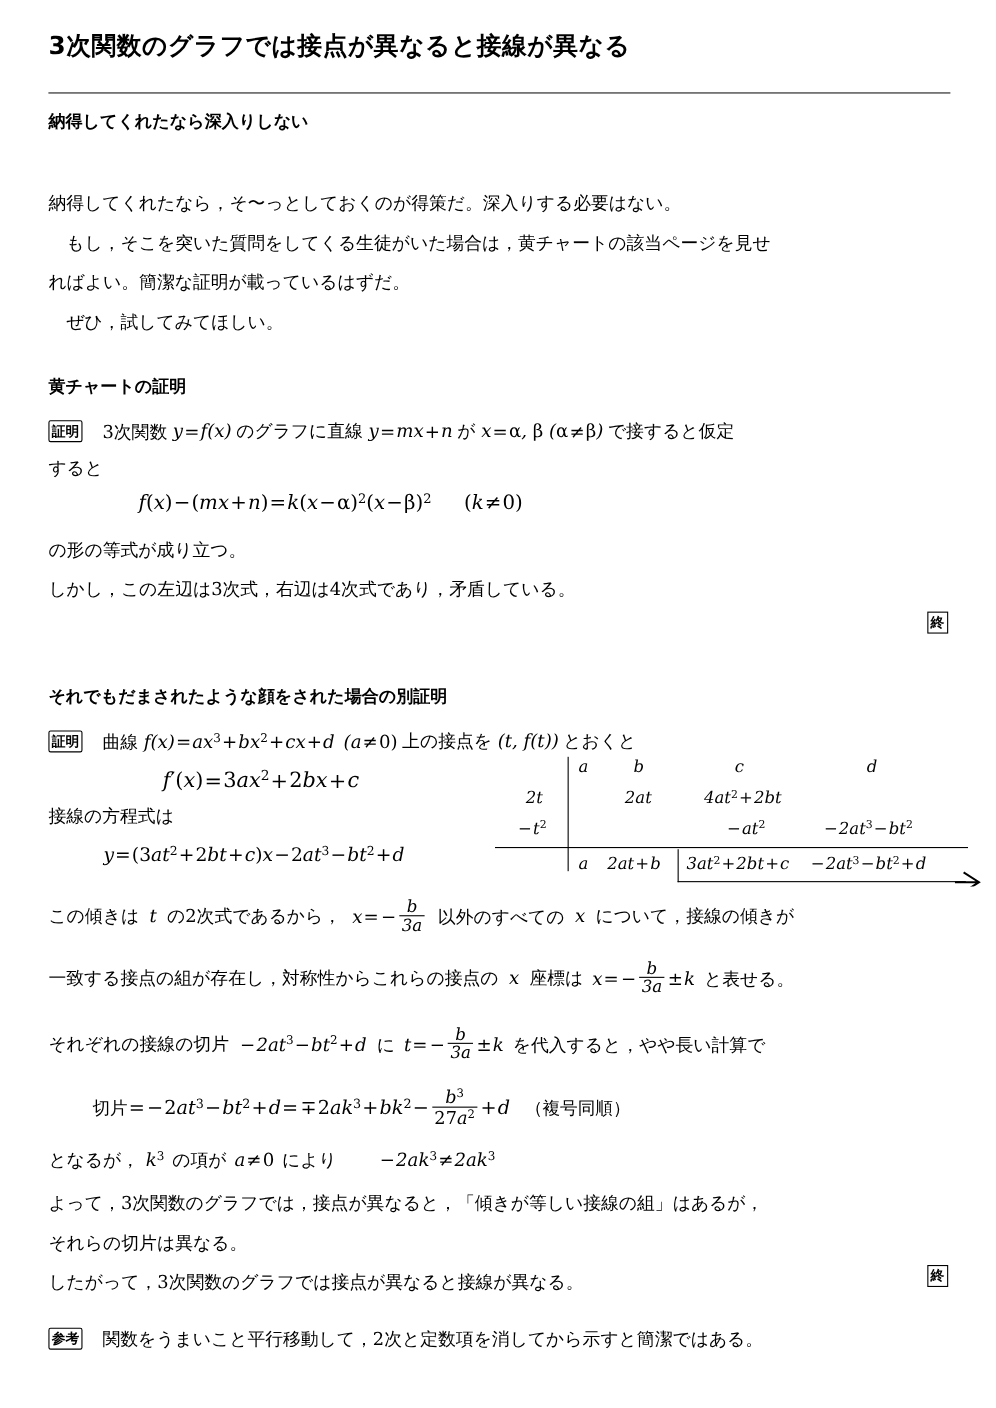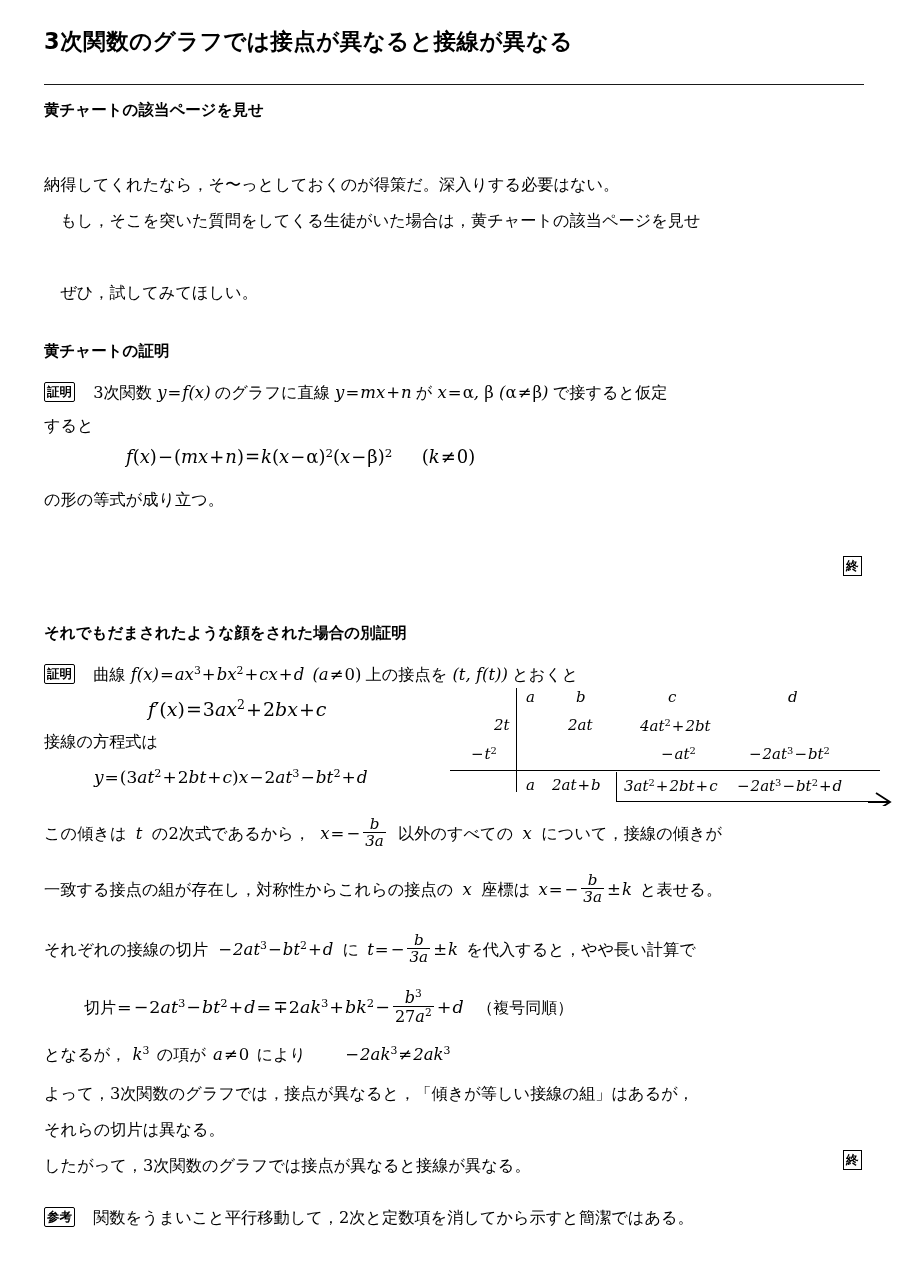--- a/index.html
+++ b/index.html
@@ -105,24 +105,25 @@
   .arrowhead { position:absolute; }
 </style>
 </head>
 <body>
 
 <div class="page">
 
   <div class="doc-title">3次関数のグラフでは接点が異なると接線が異なる</div>
   <div class="title-rule"></div>
 
-  <div class="sec-head" style="top:100px;">黄チャートの該当ページを見せ</div>
+  <div class="sec-head" style="top:100px;">納得してくれたなら深入りしない</div>
 
   <div class="bodyline jp" style="left:44px; top:177px;">納得してくれたなら，そ〜っとしておくのが得策だ。深入りする必要はない。</div>
   <div class="bodyline jp" style="left:44px; top:213px;">　もし，そこを突いた質問をしてくる生徒がいた場合は，黄チャートの該当ページを見せ</div>
+  <div class="bodyline jp" style="left:44px; top:249px;">ればよい。簡潔な証明が載っているはずだ。</div>
   <div class="bodyline jp" style="left:44px; top:285px;">　ぜひ，試してみてほしい。</div>
 
   <div class="sec-head" style="top:341px;">黄チャートの証明</div>
 
   <div class="bodyline" style="left:44px; top:382px;">
     <span class="boxlabel">証明</span>
     <span class="jp" style="margin-left:14px;">3次関数 </span>
     <span class="m">y<span class="op">=</span>f(x)</span>
     <span class="jp"> のグラフに直線 </span>
     <span class="m">y<span class="op">=</span>mx<span class="op">+</span>n</span>
@@ -133,20 +134,21 @@
 
   <div class="bodyline jp" style="left:44px; top:418px;">すると</div>
 
   <div class="disp" style="left:126px; top:446px;">
     <span class="m">f</span><span class="mu">(</span><span class="m">x</span><span class="mu">)</span><span class="op">−</span><span class="mu">(</span><span class="m">mx</span><span class="op">+</span><span class="m">n</span><span class="mu">)</span><span class="op">=</span><span class="m">k</span><span class="mu">(</span><span class="m">x</span><span class="op">−</span><span class="mu">α</span><span class="mu">)</span><sup class="eu">2</sup><span class="mu">(</span><span class="m">x</span><span class="op">−</span><span class="mu">β</span><span class="mu">)</span><sup class="eu">2</sup>
     <span style="display:inline-block; width:18px;"></span>
     <span class="mu">(</span><span class="m">k</span><span class="op">≠</span><span class="mu">0)</span>
   </div>
 
   <div class="bodyline jp" style="left:44px; top:492px;">の形の等式が成り立つ。</div>
+  <div class="bodyline jp" style="left:44px; top:528px;">しかし，この左辺は3次式，右辺は4次式であり，矛盾している。</div>
   <div class="endbox" style="left:843px; top:556px;">終</div>
 
   <div class="sec-head" style="top:623px;">それでもだまされたような顔をされた場合の別証明</div>
 
   <div class="bodyline" style="left:44px; top:664px;">
     <span class="boxlabel">証明</span>
     <span class="jp" style="margin-left:14px;">曲線 </span>
     <span class="m">f(x)<span class="op">=</span>ax<sup class="eu">3</sup><span class="op">+</span>bx<sup class="eu">2</sup><span class="op">+</span>cx<span class="op">+</span>d</span>
     <span class="m" style="margin-left:4px;">(a<span class="op">≠</span><span class="mu">0)</span></span>
     <span class="jp"> 上の接点を </span>
@@ -168,21 +170,21 @@
 
     <div class="vrule" style="left:76px; top:0px; height:104px;"></div>
 
     <div class="hrule" style="left:10px; top:82px; width:430px;"></div>
 
     <div class="cell" style="left:86px; top:2px;">a</div>
     <div class="cell" style="left:136px; top:2px;">b</div>
     <div class="cell" style="left:228px; top:2px;">c</div>
     <div class="cell" style="left:348px; top:2px;">d</div>
 
-    <div class="cell" style="left:54px; top:30px;">2t</div>
+    <div class="cell" style="left:38px; top:30px;">2t</div>
     <div class="cell" style="left:128px; top:30px;">2<span>at</span></div>
     <div class="cell" style="left:200px; top:30px;">4<span>at</span><sup class="eu">2</sup><span class="op">+</span>2<span>bt</span></div>
 
     <div class="cell" style="left:30px; top:58px;"><span class="op">−</span>t<sup class="eu">2</sup></div>
     <div class="cell" style="left:220px; top:58px;"><span class="op">−</span>at<sup class="eu">2</sup></div>
     <div class="cell" style="left:308px; top:58px;"><span class="op">−</span>2at<sup class="eu">3</sup><span class="op">−</span>bt<sup class="eu">2</sup></div>
 
     <div class="cell" style="left:86px; top:90px;">a</div>
     <div class="cell" style="left:112px; top:90px;">2<span>at</span><span class="op">+</span><span>b</span></div>
 

